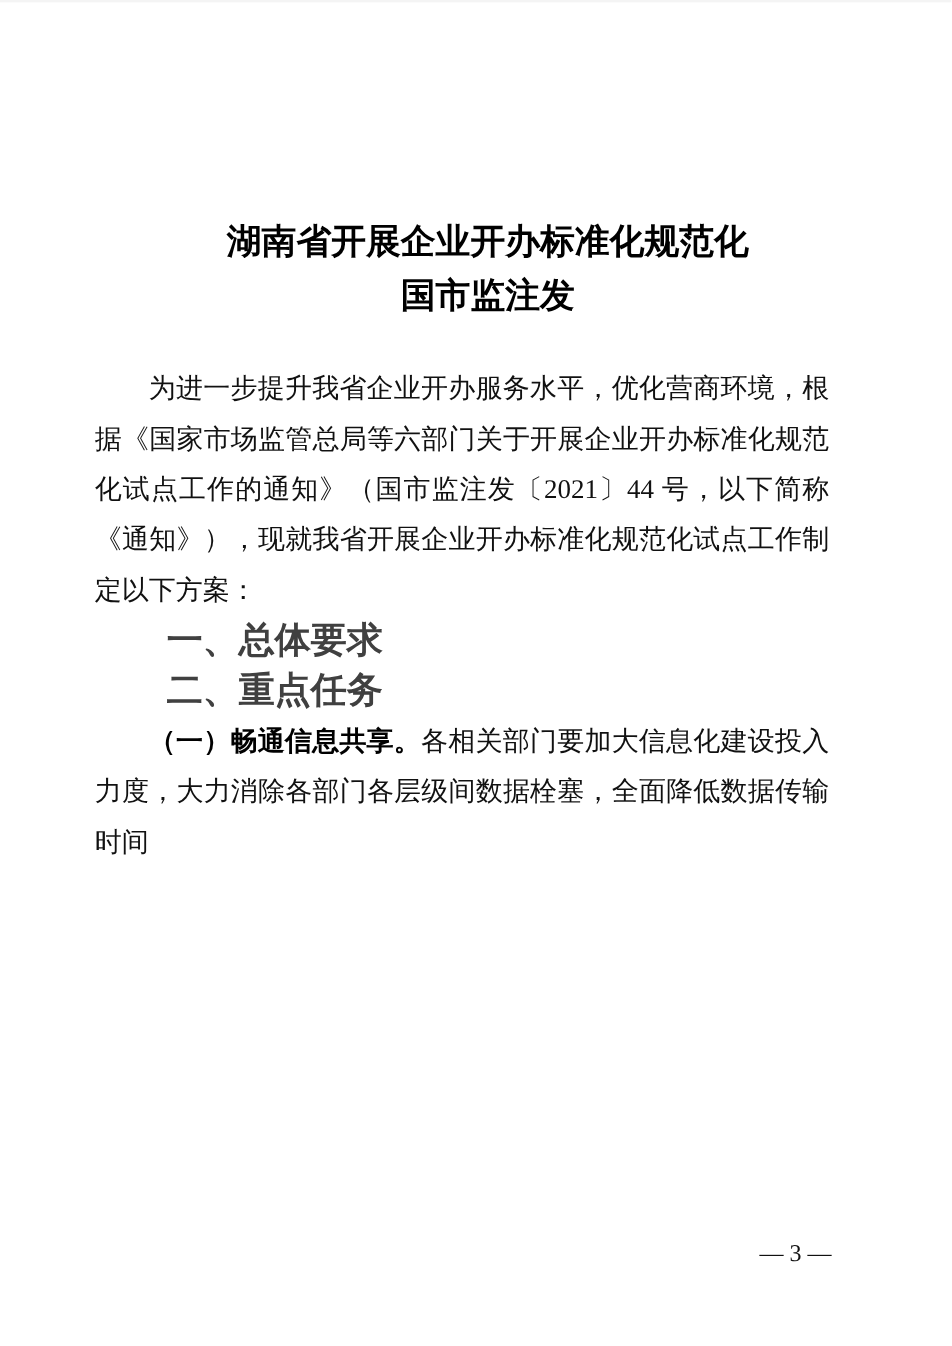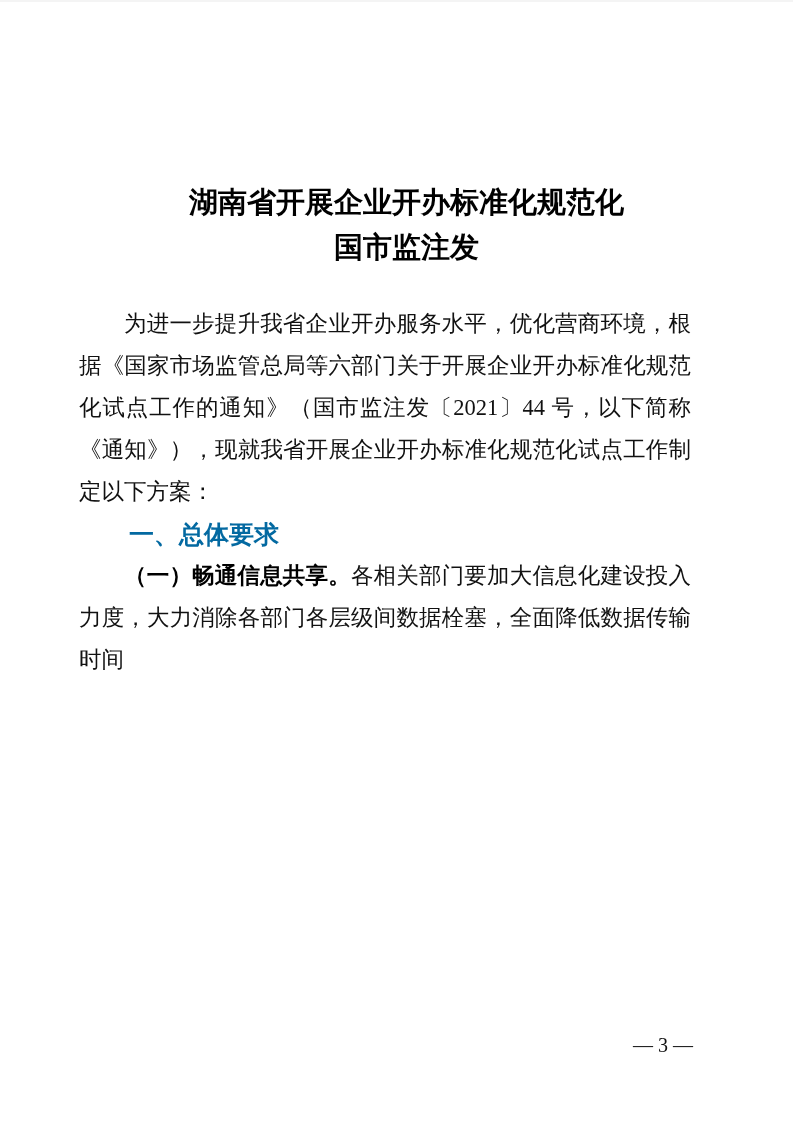--- a/index.html
+++ b/index.html
@@ -43,25 +43,25 @@
     text-align: justify;
     text-justify: inter-ideograph;
     color: #111111;
   }
   .para {
     margin: 0;
     text-indent: 2em;
   }
   .section-heading {
     margin: 0;
-    font-size: 25px;
+    font-size: 30px;
     line-height: 42px;
     text-indent: 2em;
     font-weight: bold;
-    color: #0369a1;
+    color: #404040;
     font-family: "Liberation Sans", "DejaVu Sans", sans-serif;
   }
   .item-lead {
     font-weight: bold;
     color: #000000;
   }
   .page-number {
     position: absolute;
     top: 1030px;
     right: 100px;
@@ -81,20 +81,21 @@
     <span class="title-line">国市监注发</span>
   </h1>
 
   <div class="doc-body">
 
     <p class="para">为进一步提升我省企业开办服务水平，优化营商环境，根据《国家市场监管总局等六部门关于开展企业开办标准化规范化试点工作的通知》（国市监注发〔2021〕44 号，以下简称《通知》），现就我省开展企业开办标准化规范化试点工作制定以下方案：</p>
 
     <h2 class="section-heading">一、总体要求</h2>
 
 
+    <h2 class="section-heading">二、重点任务</h2>
 
     <p class="para">
       <span class="item-lead">（一）畅通信息共享。</span><span>各相关部门要加大信息化建设投入力度，大力消除各部门各层级间数据栓塞，全面降低数据传输时间</span>
     </p>
 
   </div>
 
   <div class="page-number">— 3 —</div>
 
 </div>

